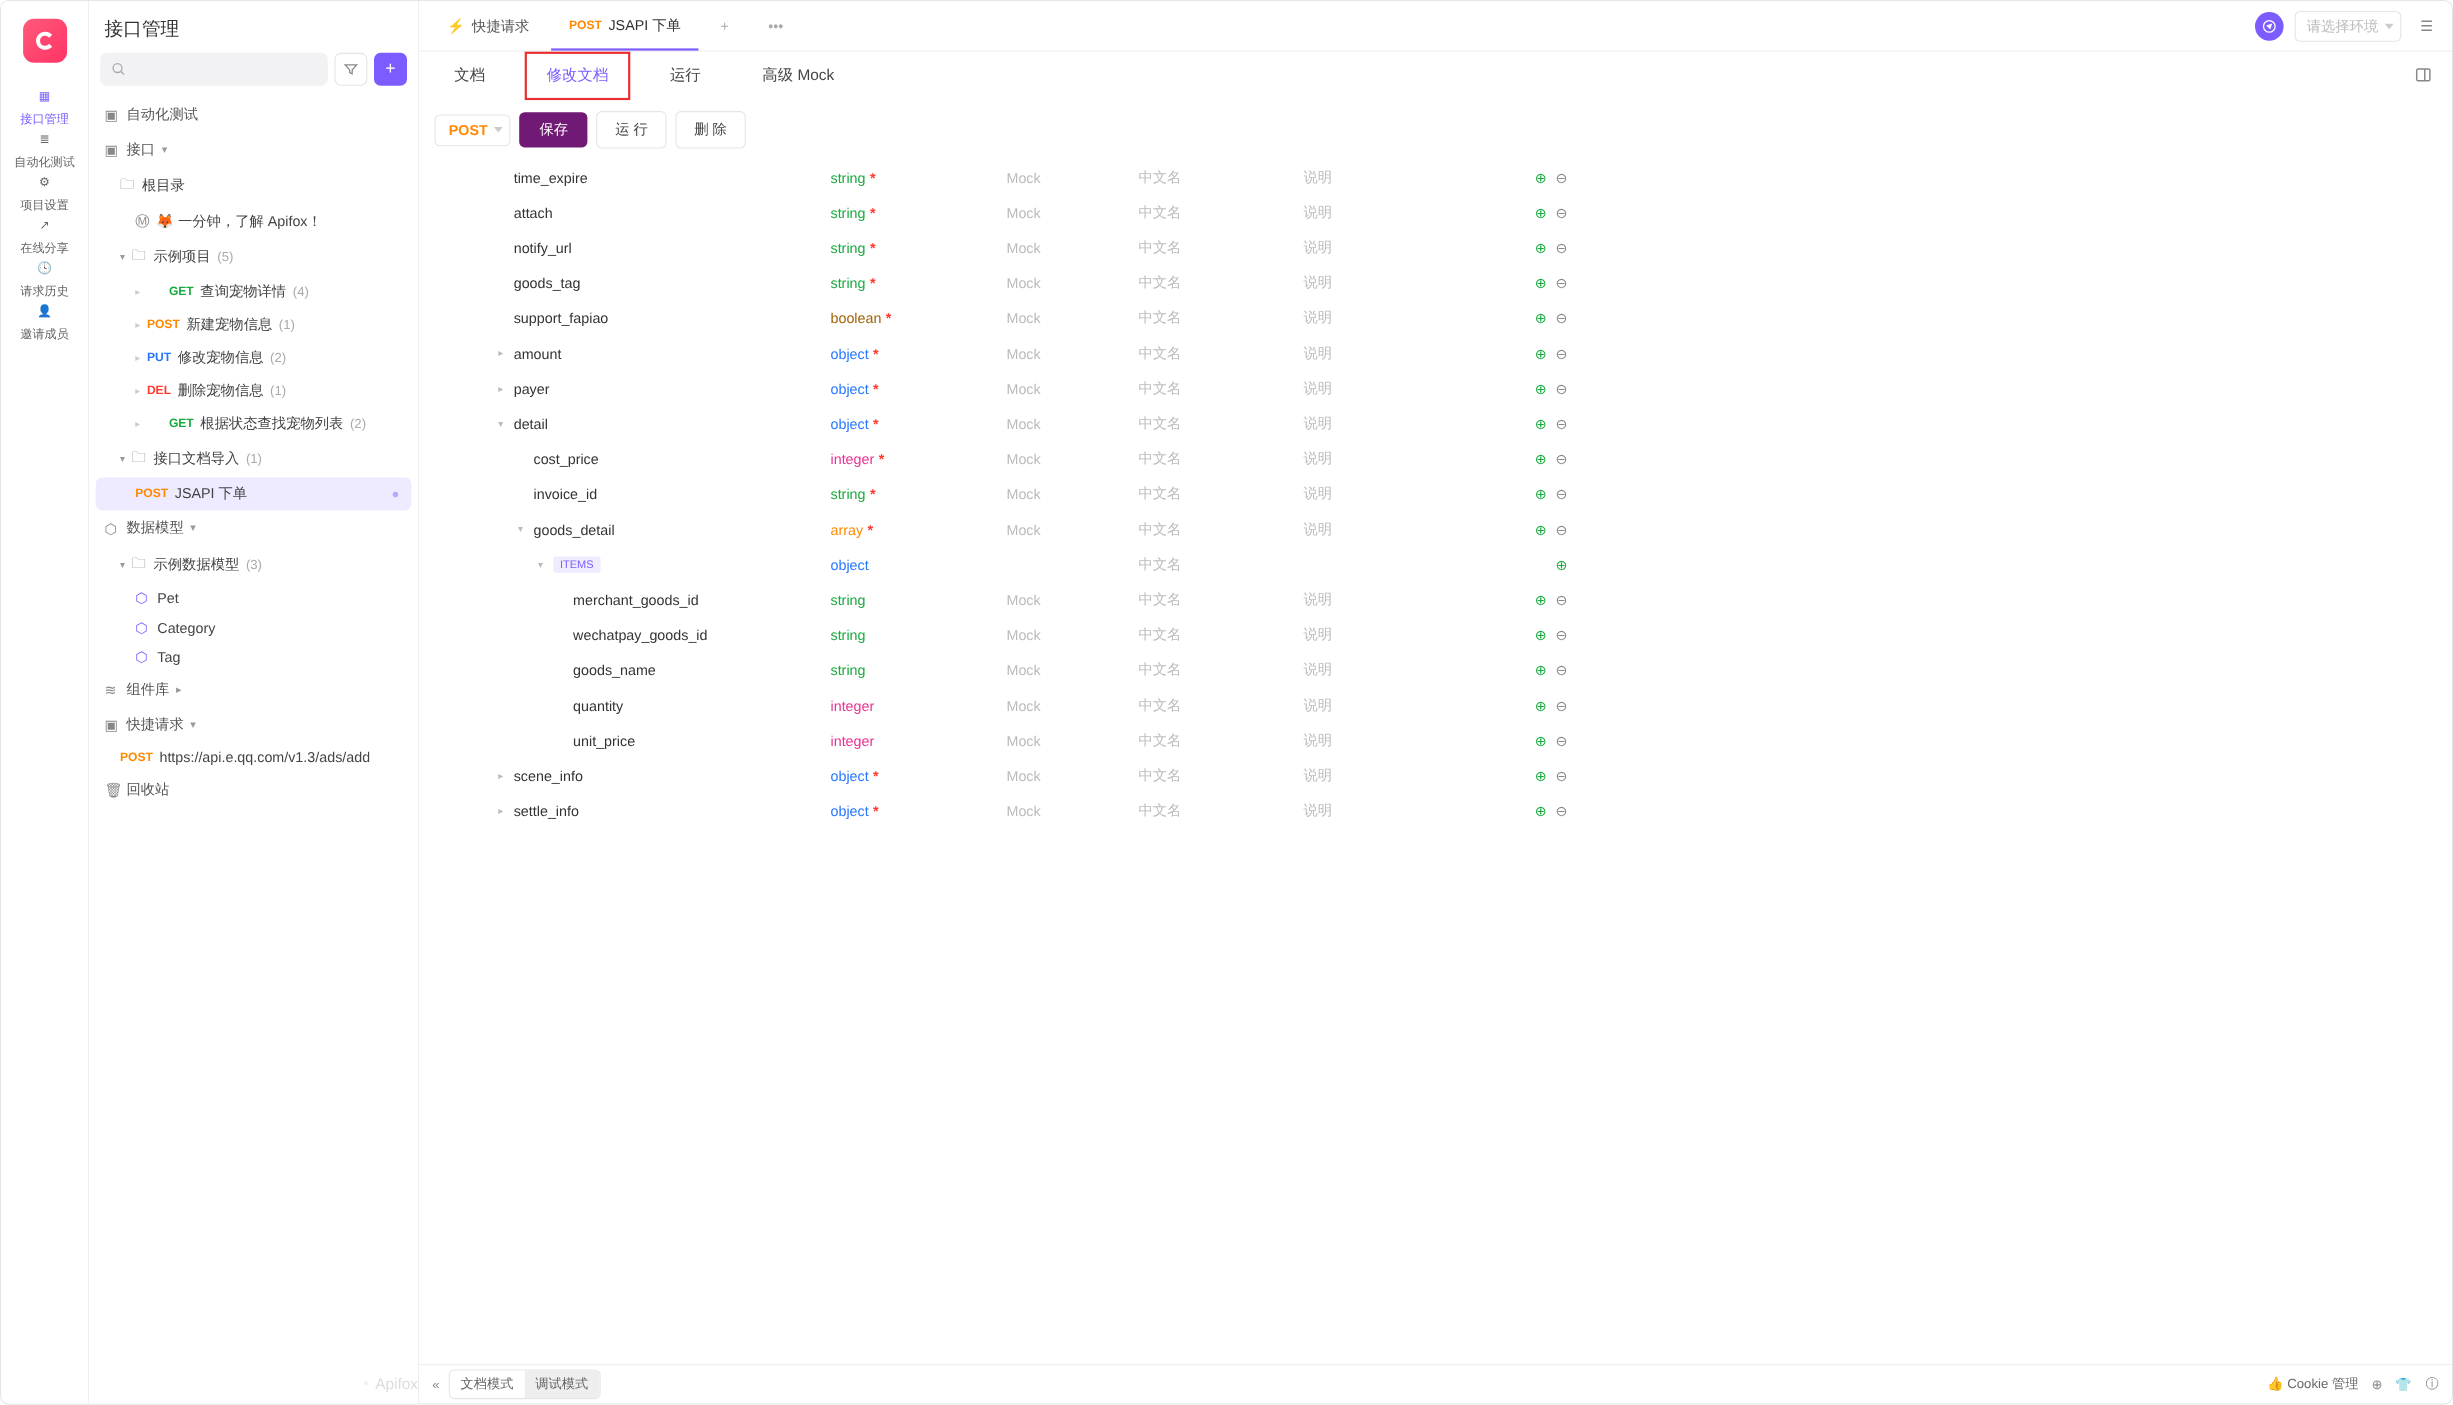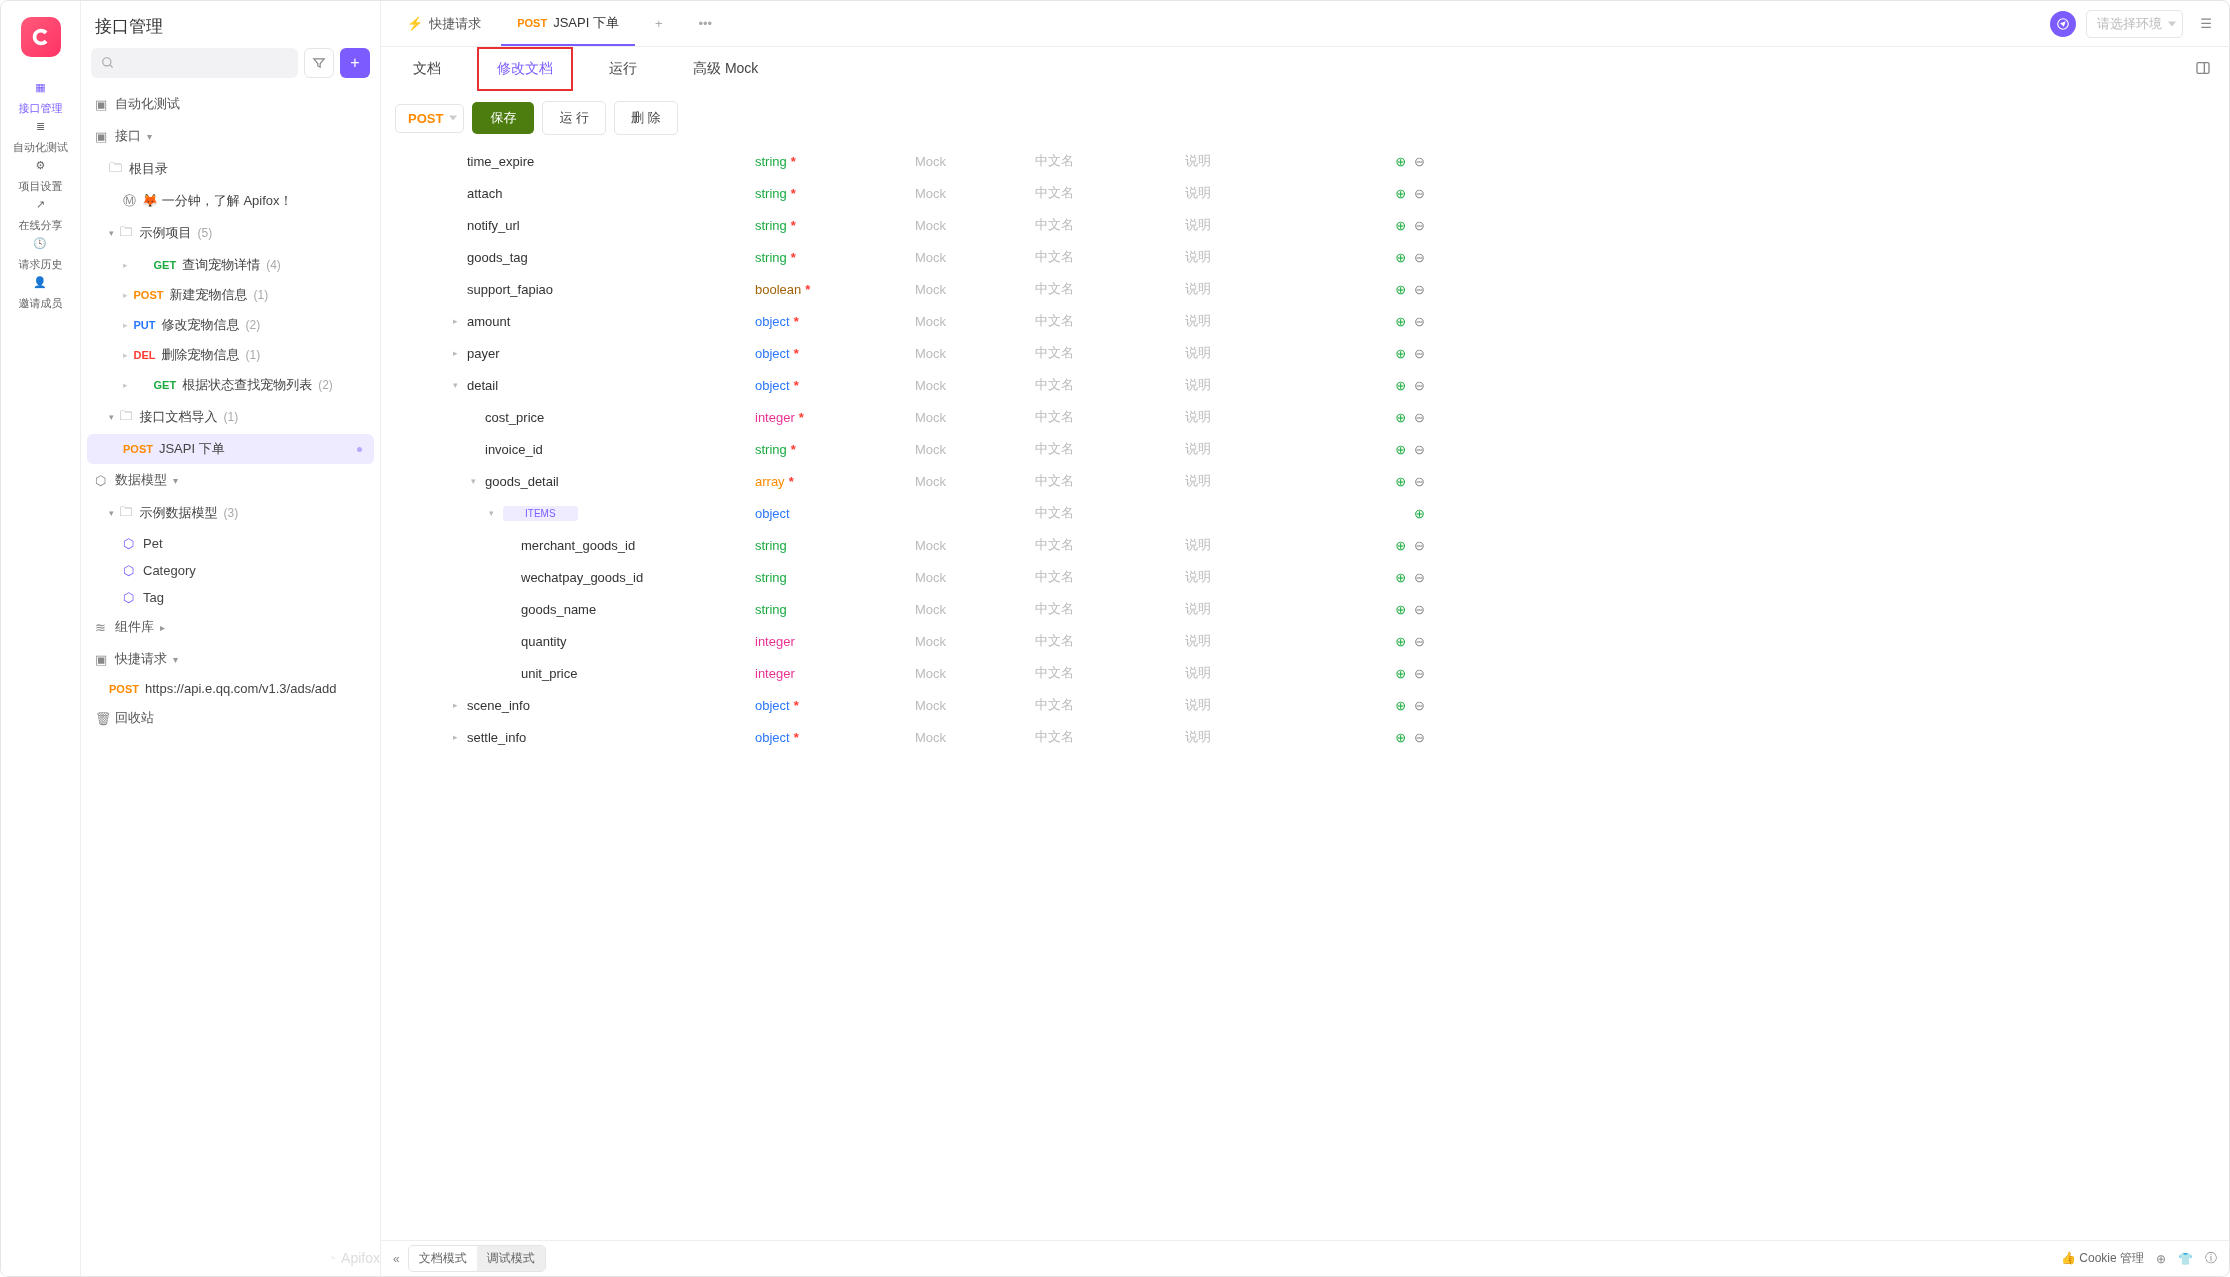--- a/index.html
+++ b/index.html
@@ -54,39 +54,39 @@
 .subtabs { display: flex; align-items: center; padding: 0 12px; height: 44px; gap: 16px; }
 .subtab { padding: 0 20px; height: 100%; display: flex; align-items: center; cursor: pointer; color: #444; font-size: 14px; }
 .subtab.active { color: #7c5cff; border-bottom: 2px solid #7c5cff; }
 .subtab.highlighted { border: 2px solid #e83030; padding: 0 18px; }
 .subtabs-right { margin-left: auto; color: #888; cursor: pointer; padding-right: 6px; }
 
 .url-row { display: flex; align-items: center; padding: 10px 14px; gap: 8px; }
 .method-sel { border: 1px solid #e5e5e5; border-radius: 5px; padding: 6px 20px 6px 12px; color: #ff8a00; font-weight: 600; cursor: pointer; position: relative; font-size: 13px; }
 .method-sel::after { content: ""; position: absolute; right: 6px; top: 50%; transform: translateY(-50%); border-left: 4px solid transparent; border-right: 4px solid transparent; border-top: 5px solid #ccc; }
 .url-input { flex: 1; border: 1px solid #e5e5e5; border-radius: 5px; padding: 7px 12px; font-size: 13px; color: #333; }
-.btn-primary { background: #4d7c0f; color: #fff; border: none; border-radius: 5px; padding: 7px 18px; cursor: pointer; font-size: 13px; }
+.btn-primary { background: #701a75; color: #fff; border: none; border-radius: 5px; padding: 7px 18px; cursor: pointer; font-size: 13px; }
 .btn-outline { background: #fff; color: #444; border: 1px solid #e5e5e5; border-radius: 5px; padding: 7px 16px; cursor: pointer; font-size: 13px; }
 
 .params { flex: 1; overflow-y: auto; padding: 0 14px 8px; }
 .param-row { display: grid; grid-template-columns: 360px 160px 120px 150px 160px 80px; align-items: center; height: 32px; font-size: 13px; }
 .param-name { display: flex; align-items: center; gap: 4px; color: #333; }
 .param-name .caret { color: #bbb; font-size: 9px; width: 10px; display: inline-block; }
 .param-type { display: flex; align-items: center; gap: 4px; }
 .type-string { color: #1aab40; }
 .type-object { color: #2878ff; }
 .type-boolean { color: #a16207; }
 .type-integer { color: #e83393; }
 .type-array { color: #ff8a00; }
 .req-star { color: #ff3b30; font-weight: bold; }
 .param-mock, .param-cn, .param-desc { color: #bbb; }
 .param-actions { display: flex; gap: 8px; justify-content: flex-end; }
 .act-add { color: #1aab40; cursor: pointer; }
 .act-del { color: #888; cursor: pointer; }
-.items-badge { background: #f0ecff; color: #7c5cff; font-size: 10px; padding: 2px 22px; border-radius: 3px; }
+.items-badge { background: #f0ecff; color: #7c5cff; font-size: 10px; padding: 2px 6px; border-radius: 3px; }
 
 .footer { height: 36px; border-top: 1px solid #eee; display: flex; align-items: center; padding: 0 12px; gap: 8px; font-size: 12px; color: #666; }
 .footer .collapse { cursor: pointer; color: #888; }
 .mode-toggle { display: flex; border: 1px solid #e5e5e5; border-radius: 5px; overflow: hidden; }
 .mode-toggle span { padding: 4px 10px; cursor: pointer; }
 .mode-toggle .on { background: #eee; }
 .footer-right { margin-left: auto; display: flex; align-items: center; gap: 12px; }
 .footer-right .ico { color: #888; cursor: pointer; }
 </style>
 </head>

